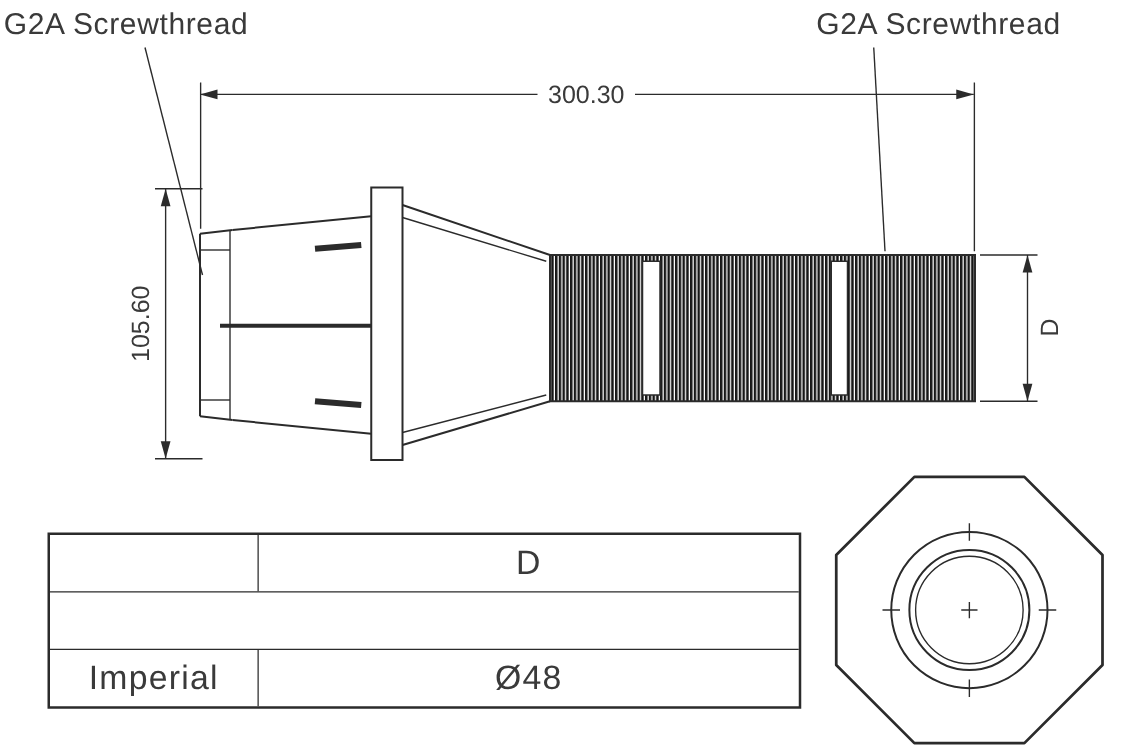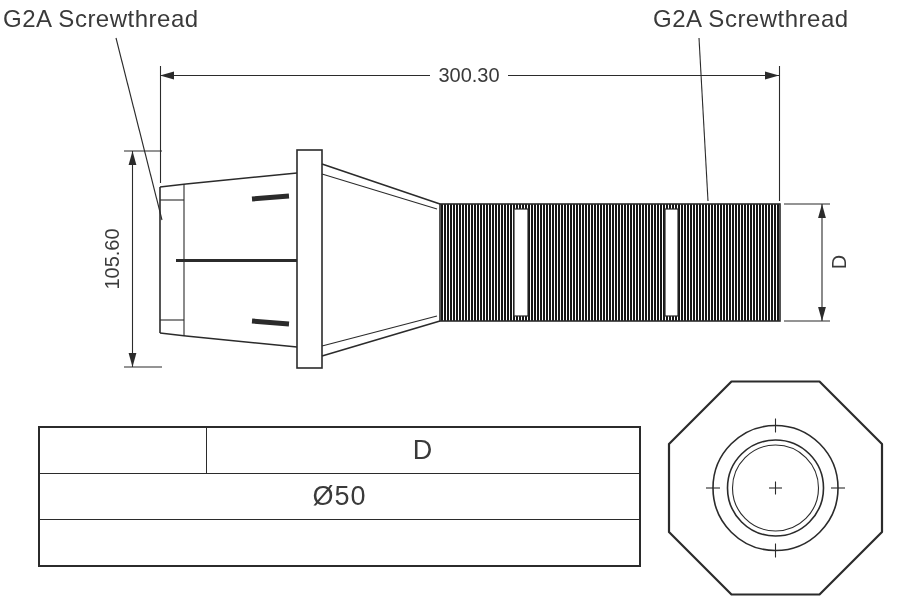--- a/index.html
+++ b/index.html
@@ -133,19 +133,20 @@
       <line class="thin" x1="831" y1="488" x2="845" y2="488"></line>
     </g>
   </svg>
 
   <div class="spec-table">
     <div class="spec-row">
       <div class="cell c1"></div>
       <div class="cell c2">D</div>
     </div>
     <div class="spec-row">
-      <div class="cell c2">Ø50</div>
     </div>
     <div class="spec-row">
+      <div class="cell c1">Imperial</div>
+      <div class="cell c2">Ø48</div>
     </div>
   </div>
 
 </div>
 
 </body></html>

